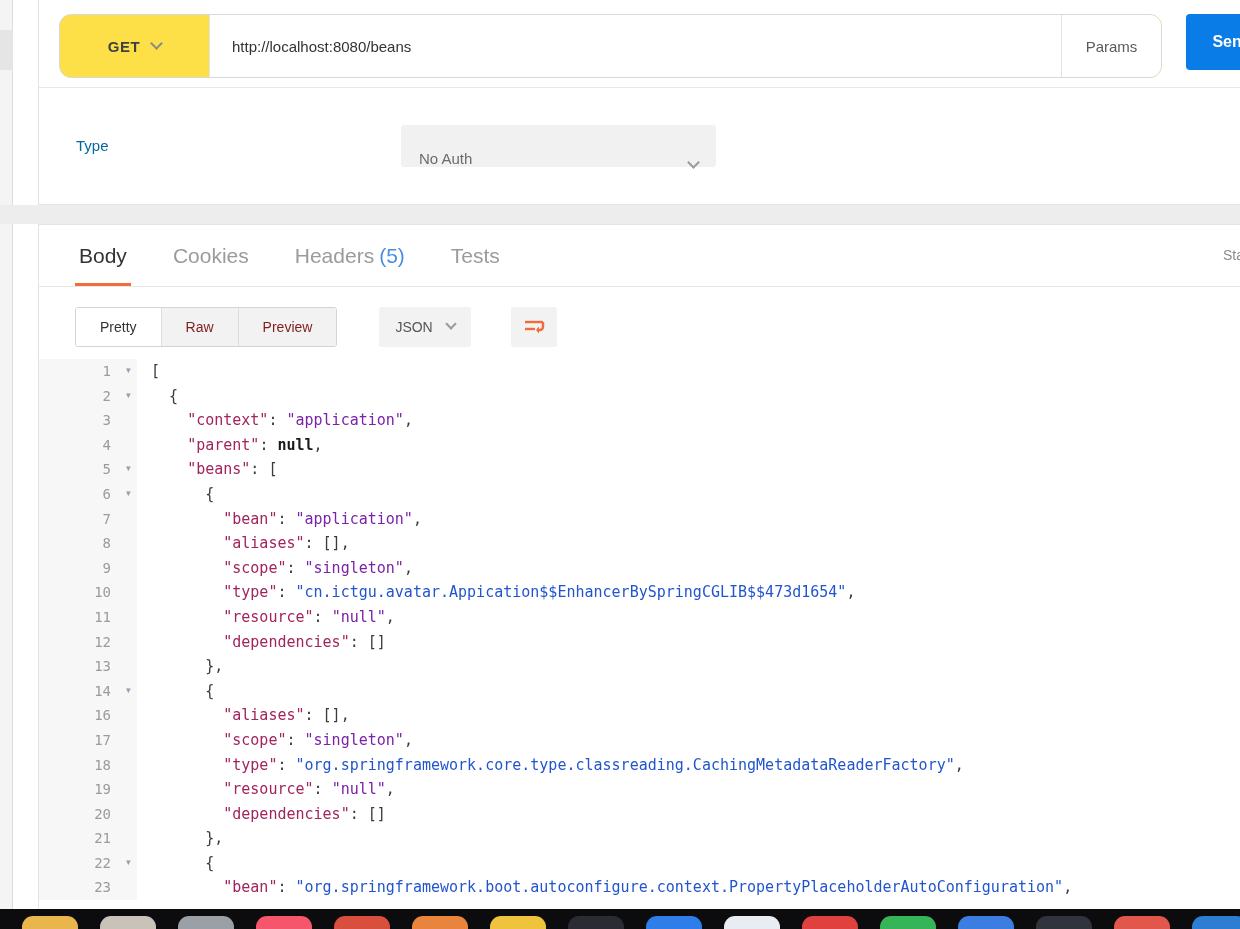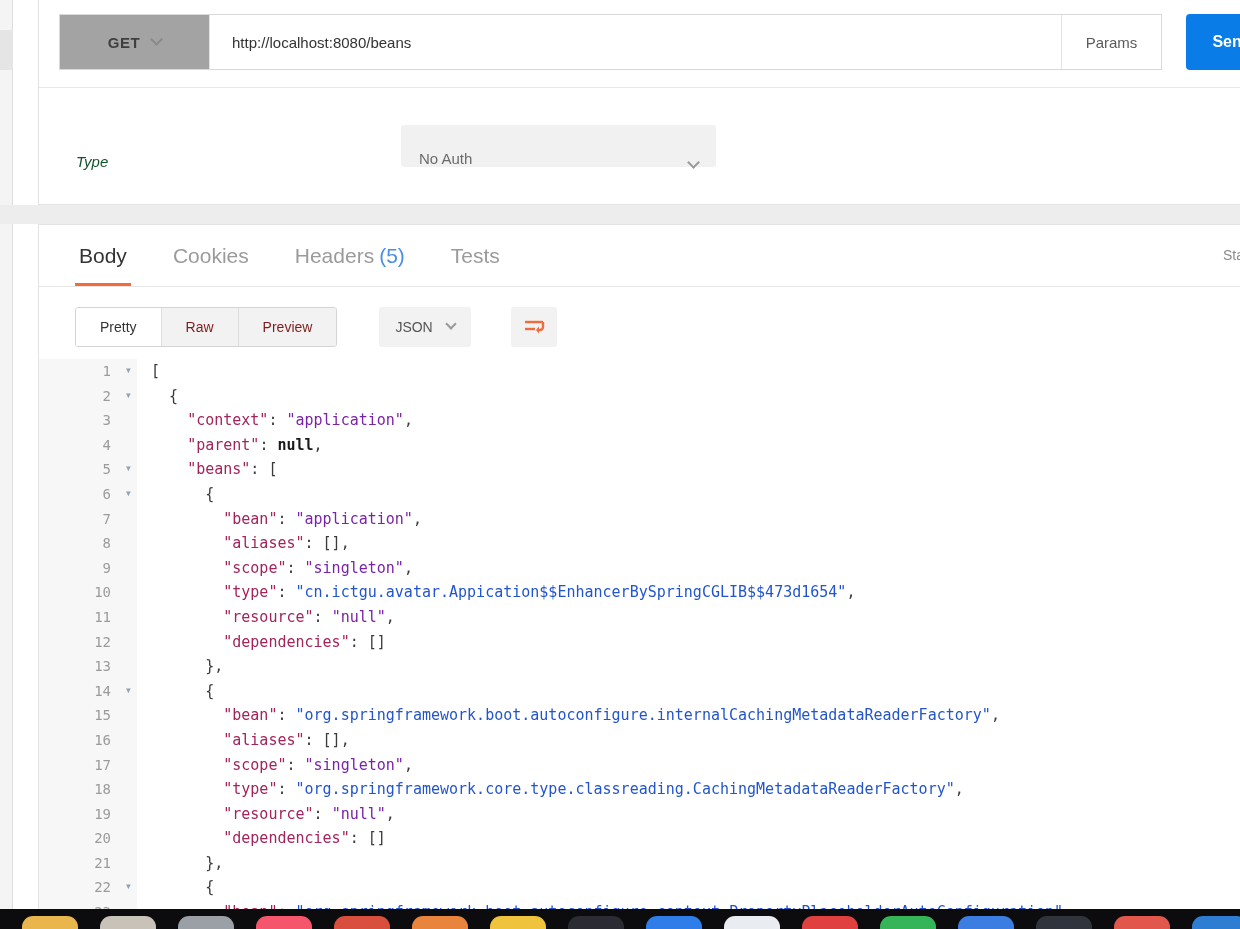--- a/index.html
+++ b/index.html
@@ -8,37 +8,37 @@
 
   
   .left-strip { position:absolute; left:0; top:0; width:13px; height:100%;
                 background:#f4f4f4; border-right:1px solid #ddd; z-index:1; }
   .strip-item { position:absolute; left:0; top:30px; width:13px; height:40px; background:#e5e5e5; }
 
   
   .request-section { position:absolute; left:38px; top:0; right:0; height:205px;
                      background:#fff; border-left:1px solid #e3e3e3; border-bottom:1px solid #e3e3e3; z-index:2; }
   .url-row { position:relative; height:88px; border-bottom:1px solid #e8e8e8; }
-  .url-group { position:absolute; left:20px; top:14px; right:78px; height:56px;
-               border:1px solid #d9d9d9; border-radius:0; display:flex; background:#a3a3a3; overflow:hidden; }
+  .url-group { position:absolute; left:20px; top:14px; right:78px; height:64px;
+               border:1px solid #d9d9d9; border-radius:12px; display:flex; background:#fde047; overflow:hidden; }
   .method-box { width:150px; border-right:1px solid #e3e3e3; display:flex; align-items:center;
                 justify-content:center; gap:12px; cursor:pointer; }
   .method-label { font-weight:bold; font-size:15px; color:#3f3f3f; letter-spacing:0.5px; }
   .chev { width:9px; height:9px; border-right:2px solid #8a8a8a; border-bottom:2px solid #8a8a8a;
           transform:rotate(45deg); display:inline-block; margin-top:-6px; }
   .url-input { flex:1; border:none; outline:none; padding:0 22px; font-size:15px; color:#333;
                font-family:"Liberation Sans", sans-serif; background:#fff; }
   .params-btn { width:100px; border-left:1px solid #e3e3e3; display:flex; align-items:center;
                 justify-content:center; font-size:15px; color:#5a5a5a; cursor:pointer; background:#fff; }
   .send-btn { position:absolute; left:1147px; top:14px; width:92px; height:56px; background:#0a7ce8;
               border:none; border-radius:4px; color:#fff; font-size:16px; font-weight:bold;
               font-family:"Liberation Sans", sans-serif; cursor:pointer; }
 
   .auth-row { position:relative; height:116px; }
-  .type-label { position:absolute; left:37px; top:65px; font-size:15px; color:#14532d;font-style:italic; }
+  .type-label { position:absolute; left:37px; top:49px; font-size:15px; color:#0369a1; }
   .auth-select { position:absolute; left:362px; top:37px; width:315px; height:42px; background:#f1f1f1;
                  border-radius:3px; display:flex; align-items:flex-end; padding:0 18px; cursor:pointer; }
   .auth-select .label { font-size:15px; color:#6b6b6b; flex:1; }
   .auth-select .chev { border-color:#9a9a9a; }
 
   
   .section-gap { position:absolute; left:0; top:205px; width:100%; height:19px; background:#ededed; z-index:3; }
 
   
   .response-section { position:absolute; left:38px; top:224px; right:0; bottom:0; background:#fff;
@@ -235,26 +235,20 @@
             <span class="line-num">13</span>
           </div>
           <div class="code-cell"><span class="seg-pln">      },</span></div>
         </div>
         <div class="code-row">
           <div class="gutter-cell">
             <span class="line-num">14</span>
             <span class="fold-arrow">▾</span>
           </div>
           <div class="code-cell"><span class="seg-pln">      {</span></div>
-        </div>
-        <div class="code-row">
-          <div class="gutter-cell">
-            <span class="line-num">15</span>
-          </div>
-          <div class="code-cell"><span class="seg-pln">        </span><span class="seg-key">"bean"</span><span class="seg-pln">: </span><span class="seg-cls">"org.springframework.boot.autoconfigure.internalCachingMetadataReaderFactory"</span><span class="seg-pln">,</span></div>
         </div>
         <div class="code-row">
           <div class="gutter-cell">
             <span class="line-num">16</span>
           </div>
           <div class="code-cell"><span class="seg-pln">        </span><span class="seg-key">"aliases"</span><span class="seg-pln">: [],</span></div>
         </div>
         <div class="code-row">
           <div class="gutter-cell">
             <span class="line-num">17</span>

